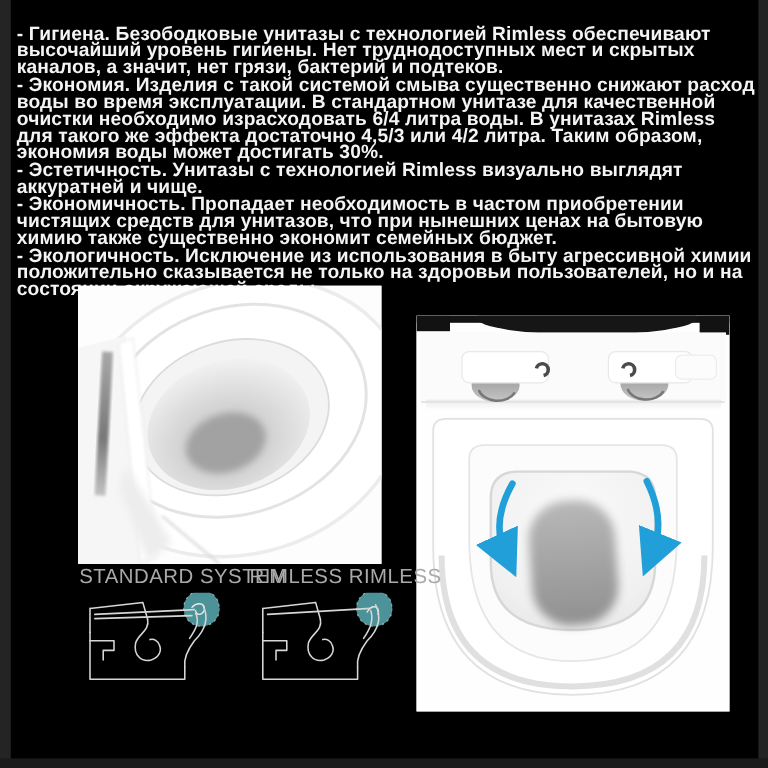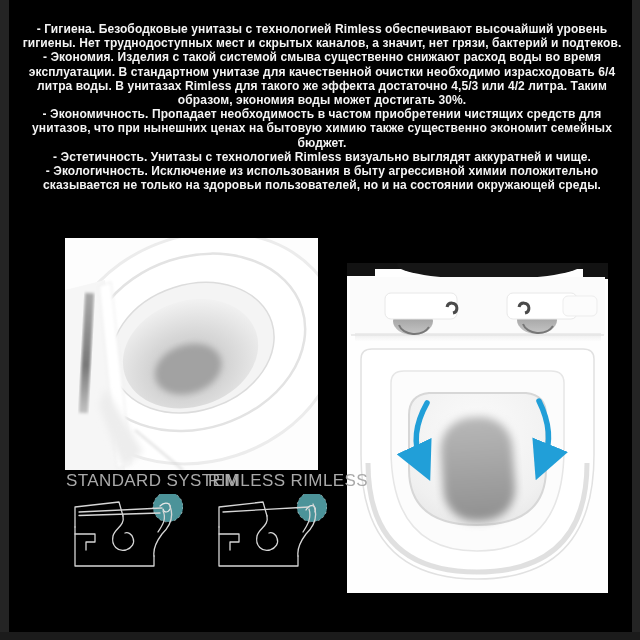--- a/index.html
+++ b/index.html
@@ -5,22 +5,22 @@
 <style>
   html,body{margin:0;padding:0;background:#000;}
   body{width:640px;height:640px;position:relative;overflow:hidden;
        font-family:"Liberation Sans","DejaVu Sans",sans-serif;}
   .frame-strip{position:absolute;background:var(--frame,#242424);}
   #strip-left{left:0;top:0;width:9px;height:640px;}
   #strip-right{right:0;top:0;width:8px;height:640px;}
   #strip-bottom{left:0;bottom:0;width:640px;height:8px;background:#1b1b1b;}
 
   .desc{position:absolute;left:14px;top:22px;width:616px;
-        color:var(--text,#f4f4f4);font-size:12px;font-weight:bold;
-        line-height:14.2px;letter-spacing:0.1px;text-align:center;}
+        color:var(--text,#f4f4f4);font-size:16px;font-weight:bold;
+        line-height:14.2px;letter-spacing:0.1px;}
   .desc p{margin:0;}
 
   .photo{position:absolute;background:var(--photo_bg,#fdfdfd);overflow:hidden;}
   #photo-left{left:65px;top:238px;width:253px;height:232px;}
   #photo-right{left:347px;top:263px;width:261px;height:330px;}
   .photo svg{display:block;}
 
   .sys-label{position:absolute;top:471px;color:var(--label_gray,#a9a9a9);
              font-size:17px;letter-spacing:0.4px;text-align:center;
              white-space:nowrap;font-weight:400;}
@@ -41,22 +41,22 @@
 </head>
 <body>
 
 <div id="strip-left" class="frame-strip"></div>
 <div id="strip-right" class="frame-strip"></div>
 <div id="strip-bottom" class="frame-strip"></div>
 
 <div class="desc">
   <p>- Гигиена. Безободковые унитазы с технологией Rimless обеспечивают высочайший уровень гигиены. Нет труднодоступных мест и скрытых каналов, а значит, нет грязи, бактерий и подтеков.</p>
   <p>- Экономия. Изделия с такой системой смыва существенно снижают расход воды во время эксплуатации. В стандартном унитазе для качественной очистки необходимо израсходовать 6/4 литра воды. В унитазах Rimless для такого же эффекта достаточно 4,5/3 или 4/2 литра. Таким образом, экономия воды может достигать 30%.</p>
+  <p>- Эстетичность. Унитазы с технологией Rimless визуально выглядят аккуратней и чище.</p>
   <p>- Экономичность.  Пропадает необходимость в частом приобретении чистящих средств для унитазов, что при нынешних ценах на бытовую химию также существенно экономит семейных бюджет.</p>
-  <p>- Эстетичность. Унитазы с технологией Rimless визуально выглядят аккуратней и чище.</p>
   <p>- Экологичность. Исключение из использования в быту агрессивной химии положительно сказывается не только на здоровьи  пользователей, но и на состоянии окружающей среды.</p>
 </div>
 
 <div id="photo-left" class="photo">
   <svg width="253" height="232" viewBox="0 0 253 232">
     <defs>
       <radialGradient id="bowlShade" cx="45%" cy="62%" r="62%">
         <stop offset="0%" stop-color="#bdbdbd"></stop>
         <stop offset="50%" stop-color="#d6d6d6"></stop>
         <stop offset="100%" stop-color="#f1f1f1"></stop>

